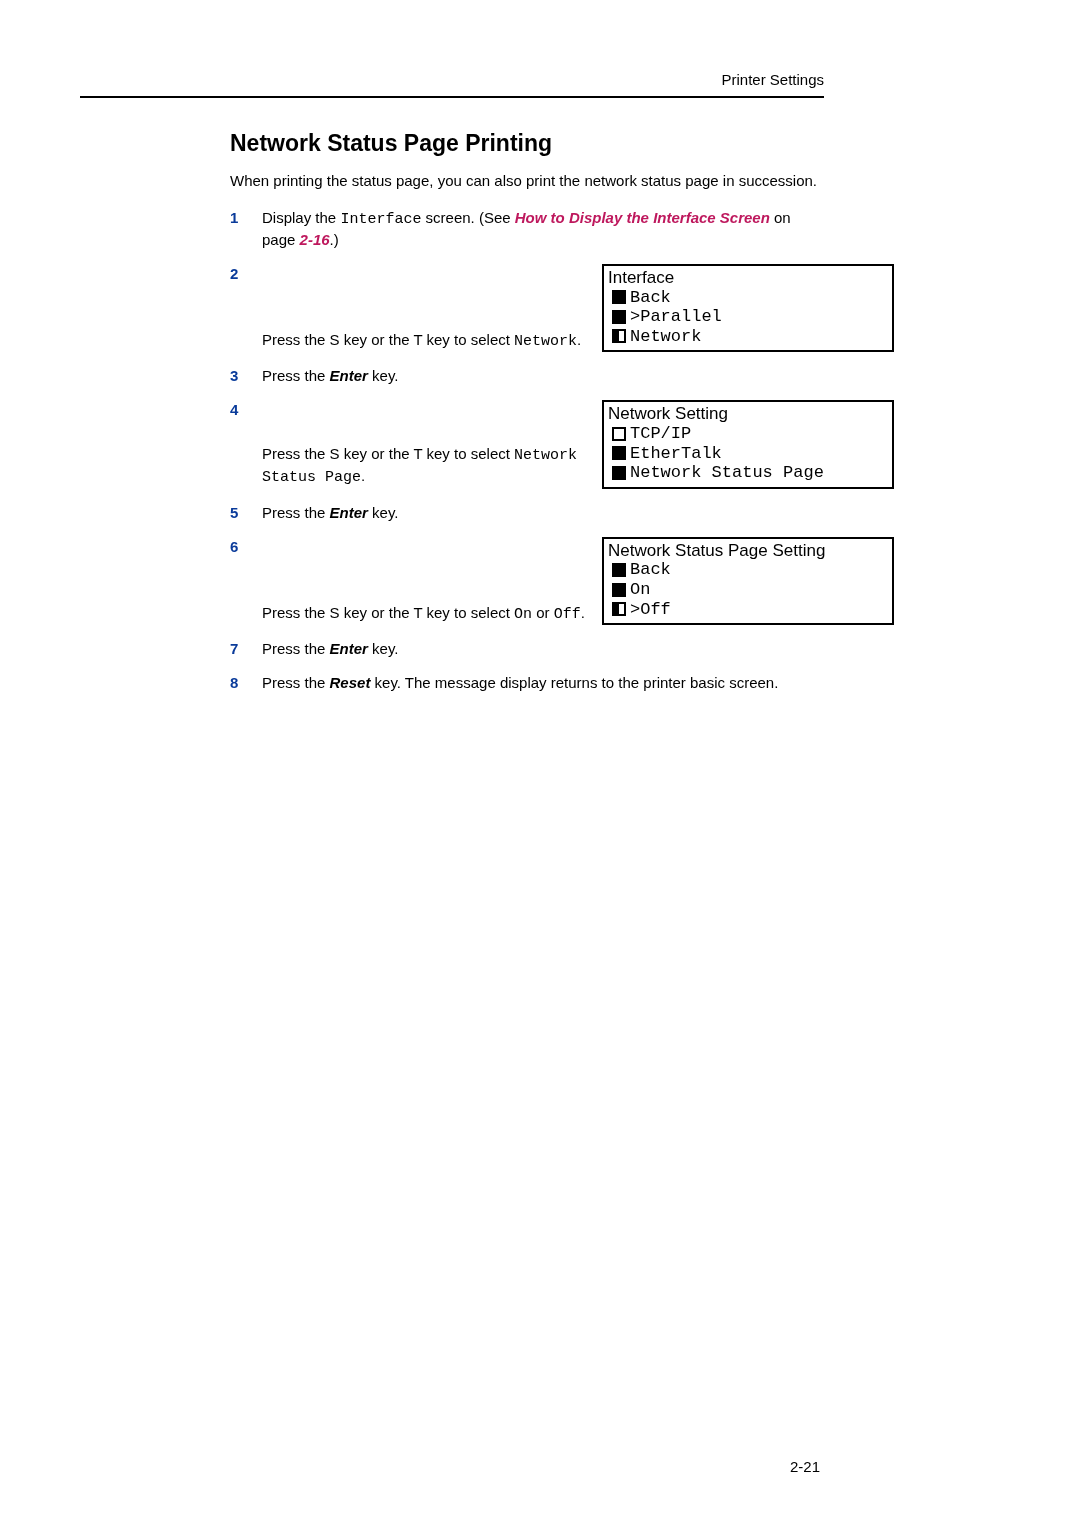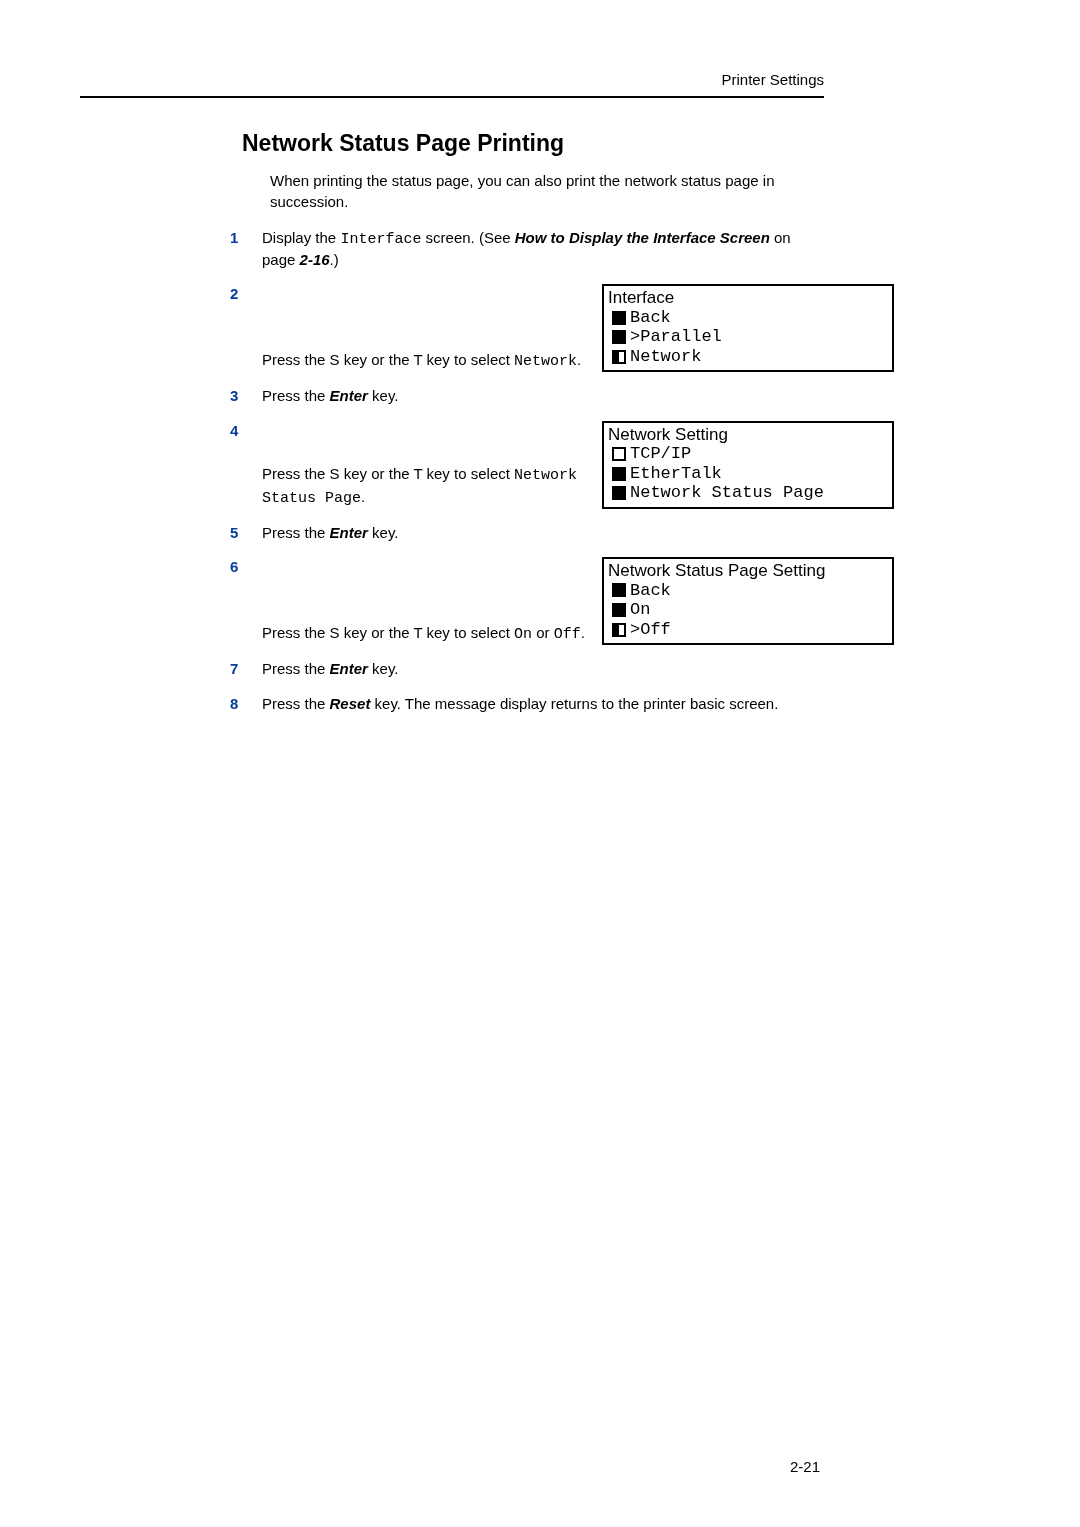--- a/index.html
+++ b/index.html
@@ -24,26 +24,25 @@
     padding-bottom: 6px;
     border-bottom: 2px solid #000;
   }
   .content {
     padding-left: 150px;
     padding-top: 30px;
   }
   h2.section-title {
     font-size: 23px;
     font-weight: bold;
-    margin: 0 0 12px 12px;
+    margin: 0 0 12px 0;
   }
   .intro {
     font-size: 15px;
     margin-bottom: 16px;
-    margin-left: 40px;
   }
   .step {
     display: flex;
     align-items: flex-start;
     margin-bottom: 14px;
     gap: 14px;
   }
   .step-num {
     color: #0a3b9a;
     font-weight: bold;
@@ -52,21 +51,21 @@
   }
   .step-body {
     flex: 1;
     font-size: 15px;
   }
   .step-body .mono {
     font-family: "Courier New", monospace;
   }
   .step-body b { font-weight: bold; font-style: italic; }
   a.link {
-    color: #000000;
+    color: #be185d;
     font-style: italic;
     font-weight: bold;
     text-decoration: none;
   }
   .with-display {
     display: flex;
     align-items: flex-end;
     gap: 10px;
   }
   .disp-text {

